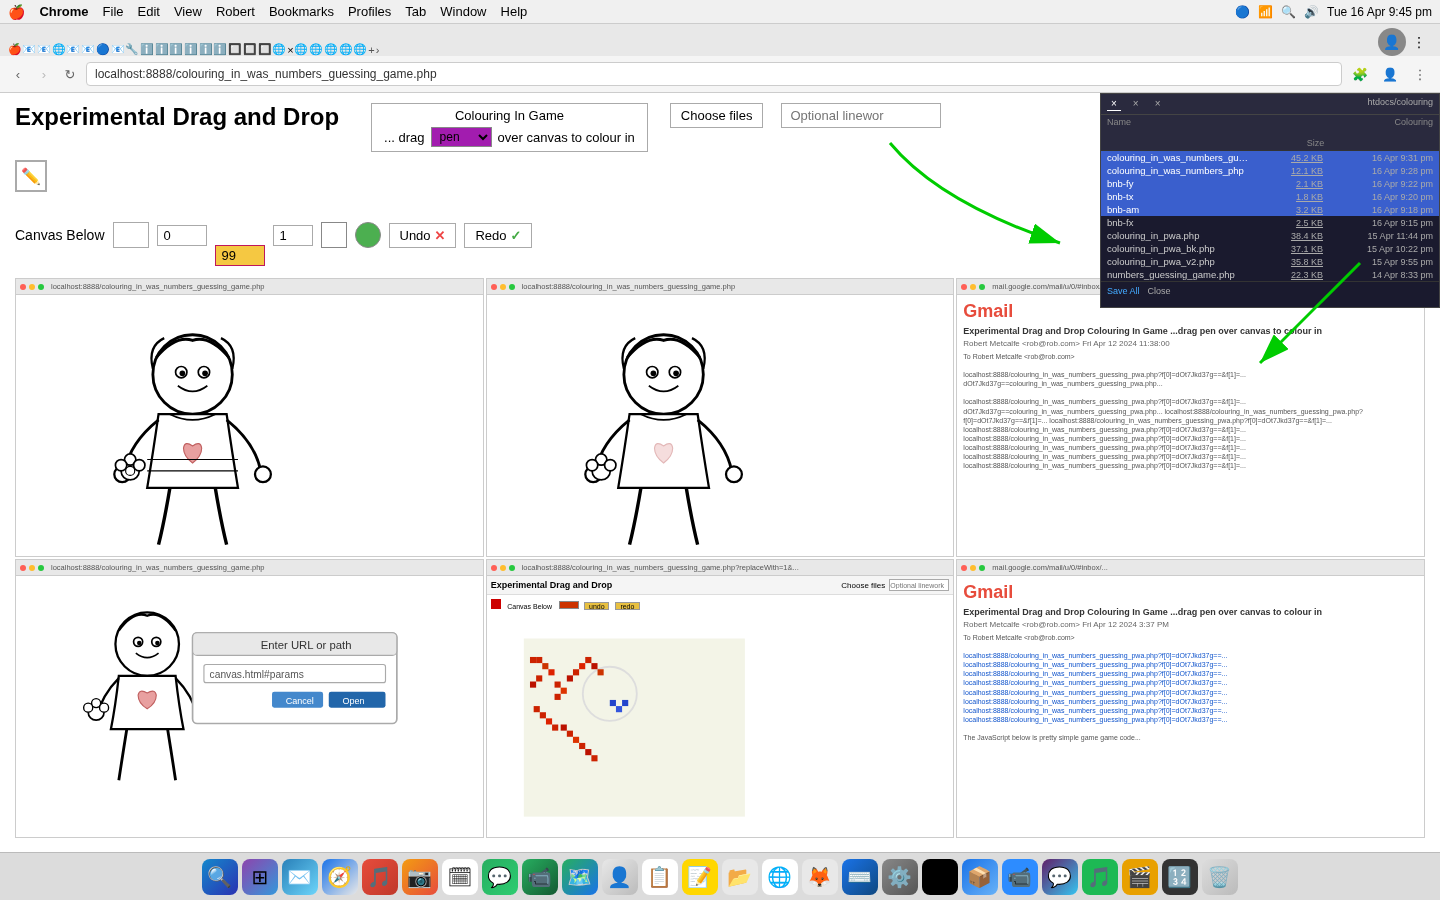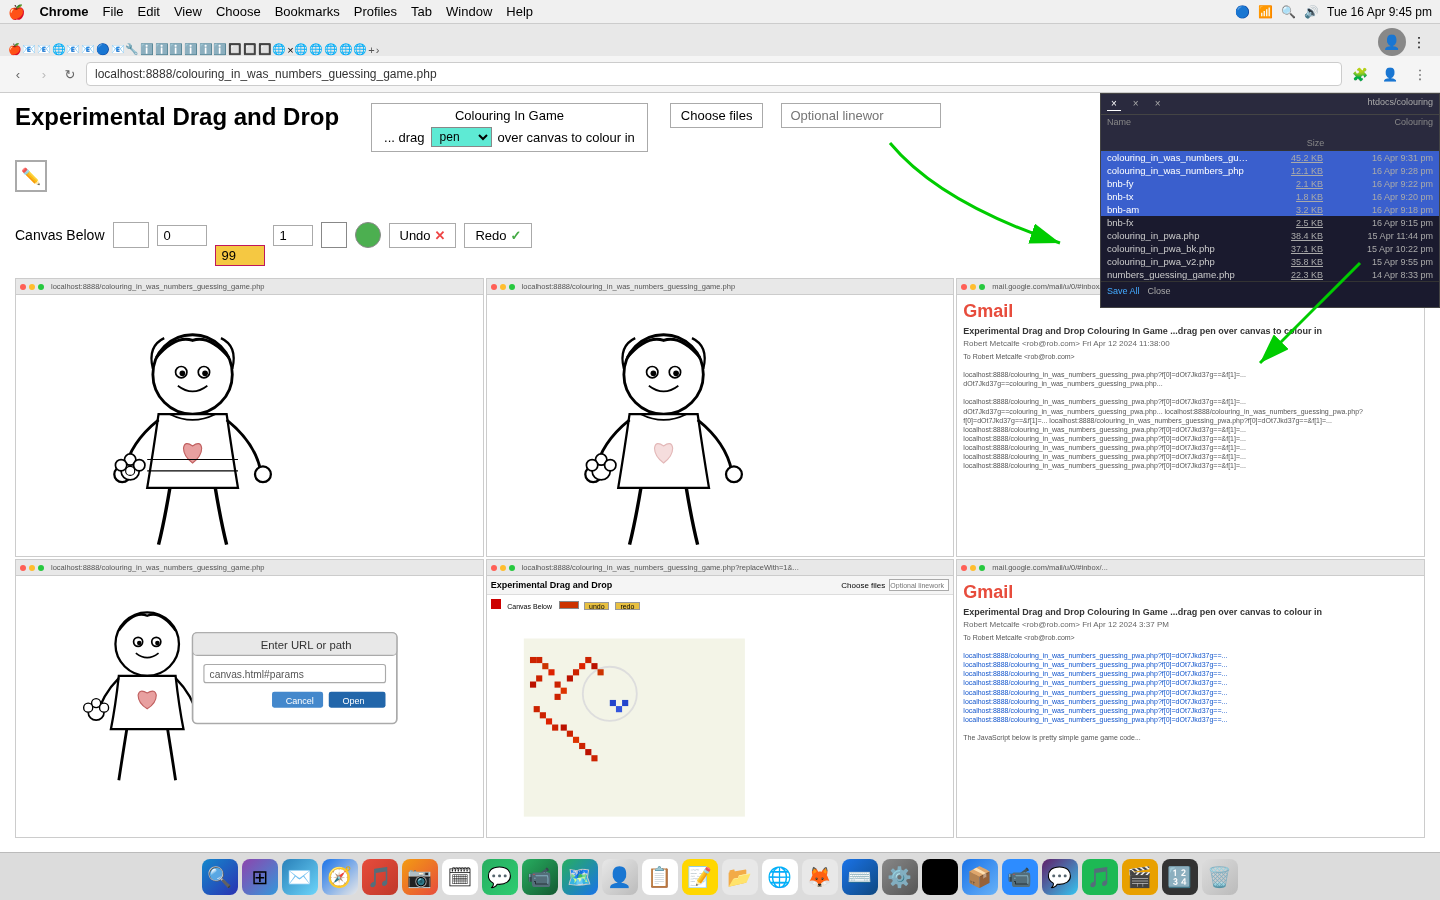--- a/index.html
+++ b/index.html
@@ -99,21 +99,21 @@
       vertical-align: top;
       text-align: center;
       font-size: 13px;
     }
     .colouring-game-title { font-size: 13px; margin-bottom: 4px; }
     .drag-row { display: flex; align-items: center; gap: 6px; font-size: 13px; }
     .drag-select {
       border: 1px solid #888;
       padding: 1px 4px;
       font-size: 12px;
-      background: #5eead4;
+      background: #a21caf;
     }
 
     .choose-files-btn {
       border: 1px solid #aaa;
       padding: 4px 10px;
       font-size: 13px;
       background: white;
       cursor: pointer;
       margin-left: 10px;
     }
@@ -304,21 +304,21 @@
 </head>
 <body>
 
 <div class="menu-bar">
   <div class="menu-bar-left">
     <span class="apple-logo">🍎</span>
     <span class="menu-item bold">Chrome</span>
     <span class="menu-item">File</span>
     <span class="menu-item">Edit</span>
     <span class="menu-item">View</span>
-    <span class="menu-item">Choose</span>
+    <span class="menu-item">Robert</span>
     <span class="menu-item">Bookmarks</span>
     <span class="menu-item">Profiles</span>
     <span class="menu-item">Tab</span>
     <span class="menu-item">Window</span>
     <span class="menu-item">Help</span>
   </div>
   <div class="menu-bar-right">
     <span>🔵</span>
     <span>📶</span>
     <span>🔍</span>

